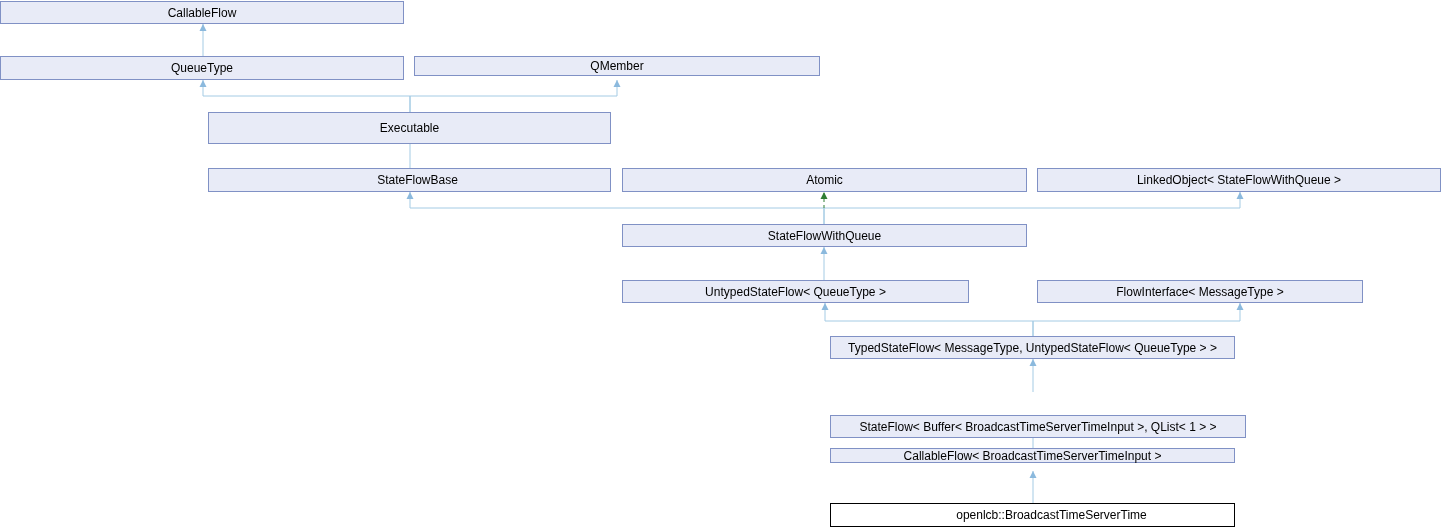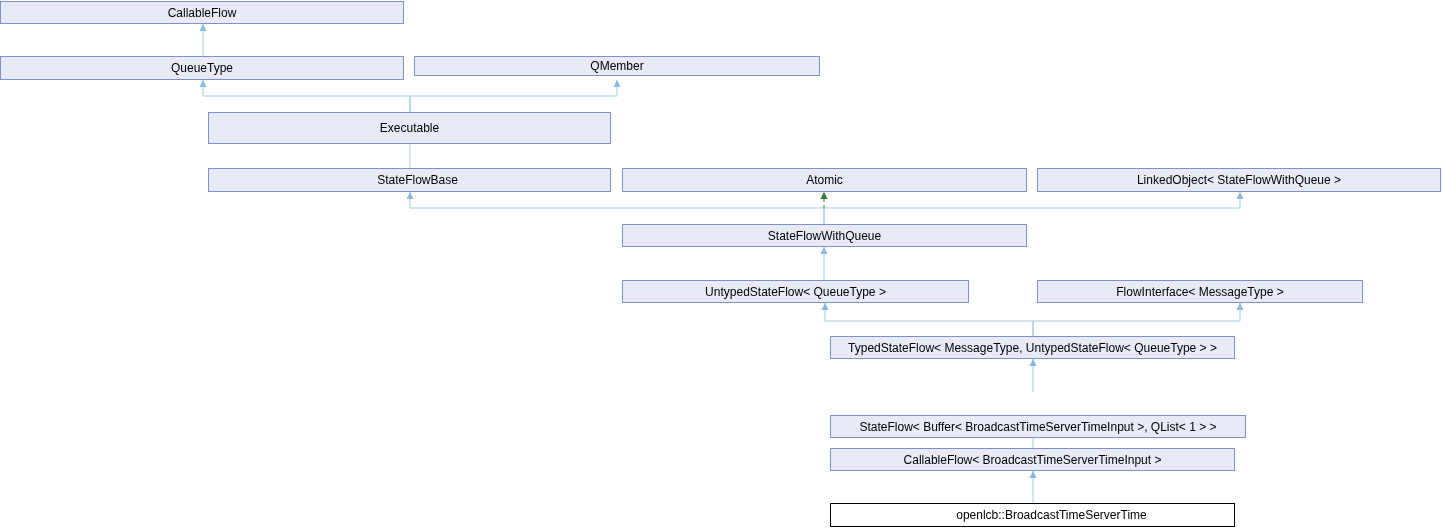--- a/index.html
+++ b/index.html
@@ -81,16 +81,16 @@
   <div class="node" style="left: 414px; top: 56px; width: 406px; height: 20px;">QMember</div>
   <div class="node" style="left: 208px; top: 112px; width: 403px; height: 32px;">Executable</div>
   <div class="node" style="left: 208px; top: 168px; width: 403px; height: 24px; padding-left: 16px;">StateFlowBase</div>
   <div class="node" style="left: 622px; top: 168px; width: 405px; height: 24px;">Atomic</div>
   <div class="node" style="left: 1037px; top: 168px; width: 404px; height: 24px;">LinkedObject&lt; StateFlowWithQueue &gt;</div>
   <div class="node" style="left: 622px; top: 224px; width: 405px; height: 23px;">StateFlowWithQueue</div>
   <div class="node" style="left: 622px; top: 280px; width: 347px; height: 23px;">UntypedStateFlow&lt; QueueType &gt;</div>
   <div class="node" style="left: 1037px; top: 280px; width: 326px; height: 23px;">FlowInterface&lt; MessageType &gt;</div>
   <div class="node" style="left: 830px; top: 336px; width: 405px; height: 23px;">TypedStateFlow&lt; MessageType, UntypedStateFlow&lt; QueueType &gt; &gt;</div>
   <div class="node" style="left: 830px; top: 392px; width: 416px; height: 23px; margin-top: 23px;">StateFlow&lt; Buffer&lt; BroadcastTimeServerTimeInput &gt;, QList&lt; 1 &gt; &gt;</div>
-  <div class="node" style="left: 830px; top: 448px; width: 405px; height: 23px;">CallableFlow&lt; BroadcastTimeServerTimeInput &gt;</div>
+  <div class="node" style="left: 830px; top: 448px; width: 405px; height: 15px;">CallableFlow&lt; BroadcastTimeServerTimeInput &gt;</div>
   <div class="node main" style="left: 830px; top: 503px; width: 405px; height: 24px; padding-left: 38px;">openlcb::BroadcastTimeServerTime</div>
 
 </div>
 
 </body></html>

